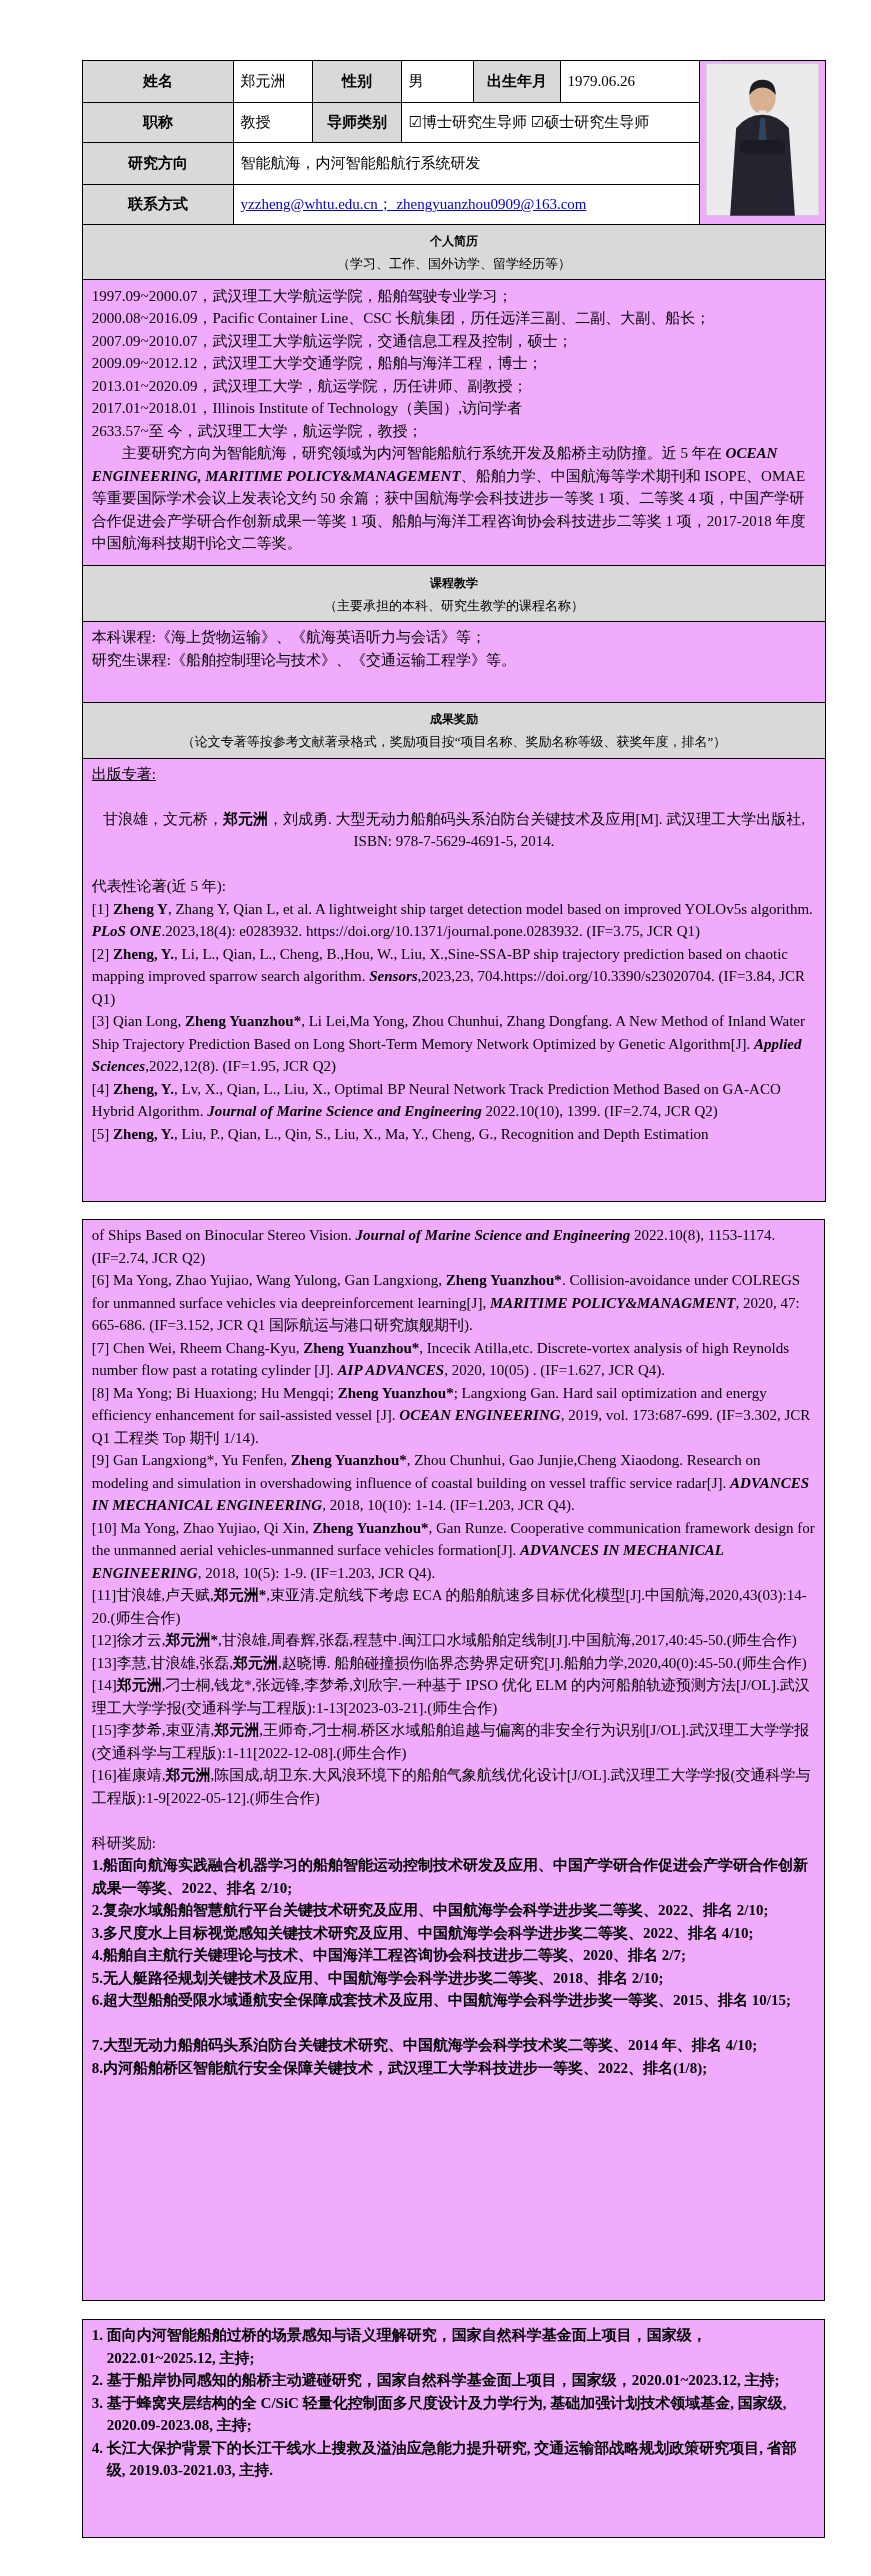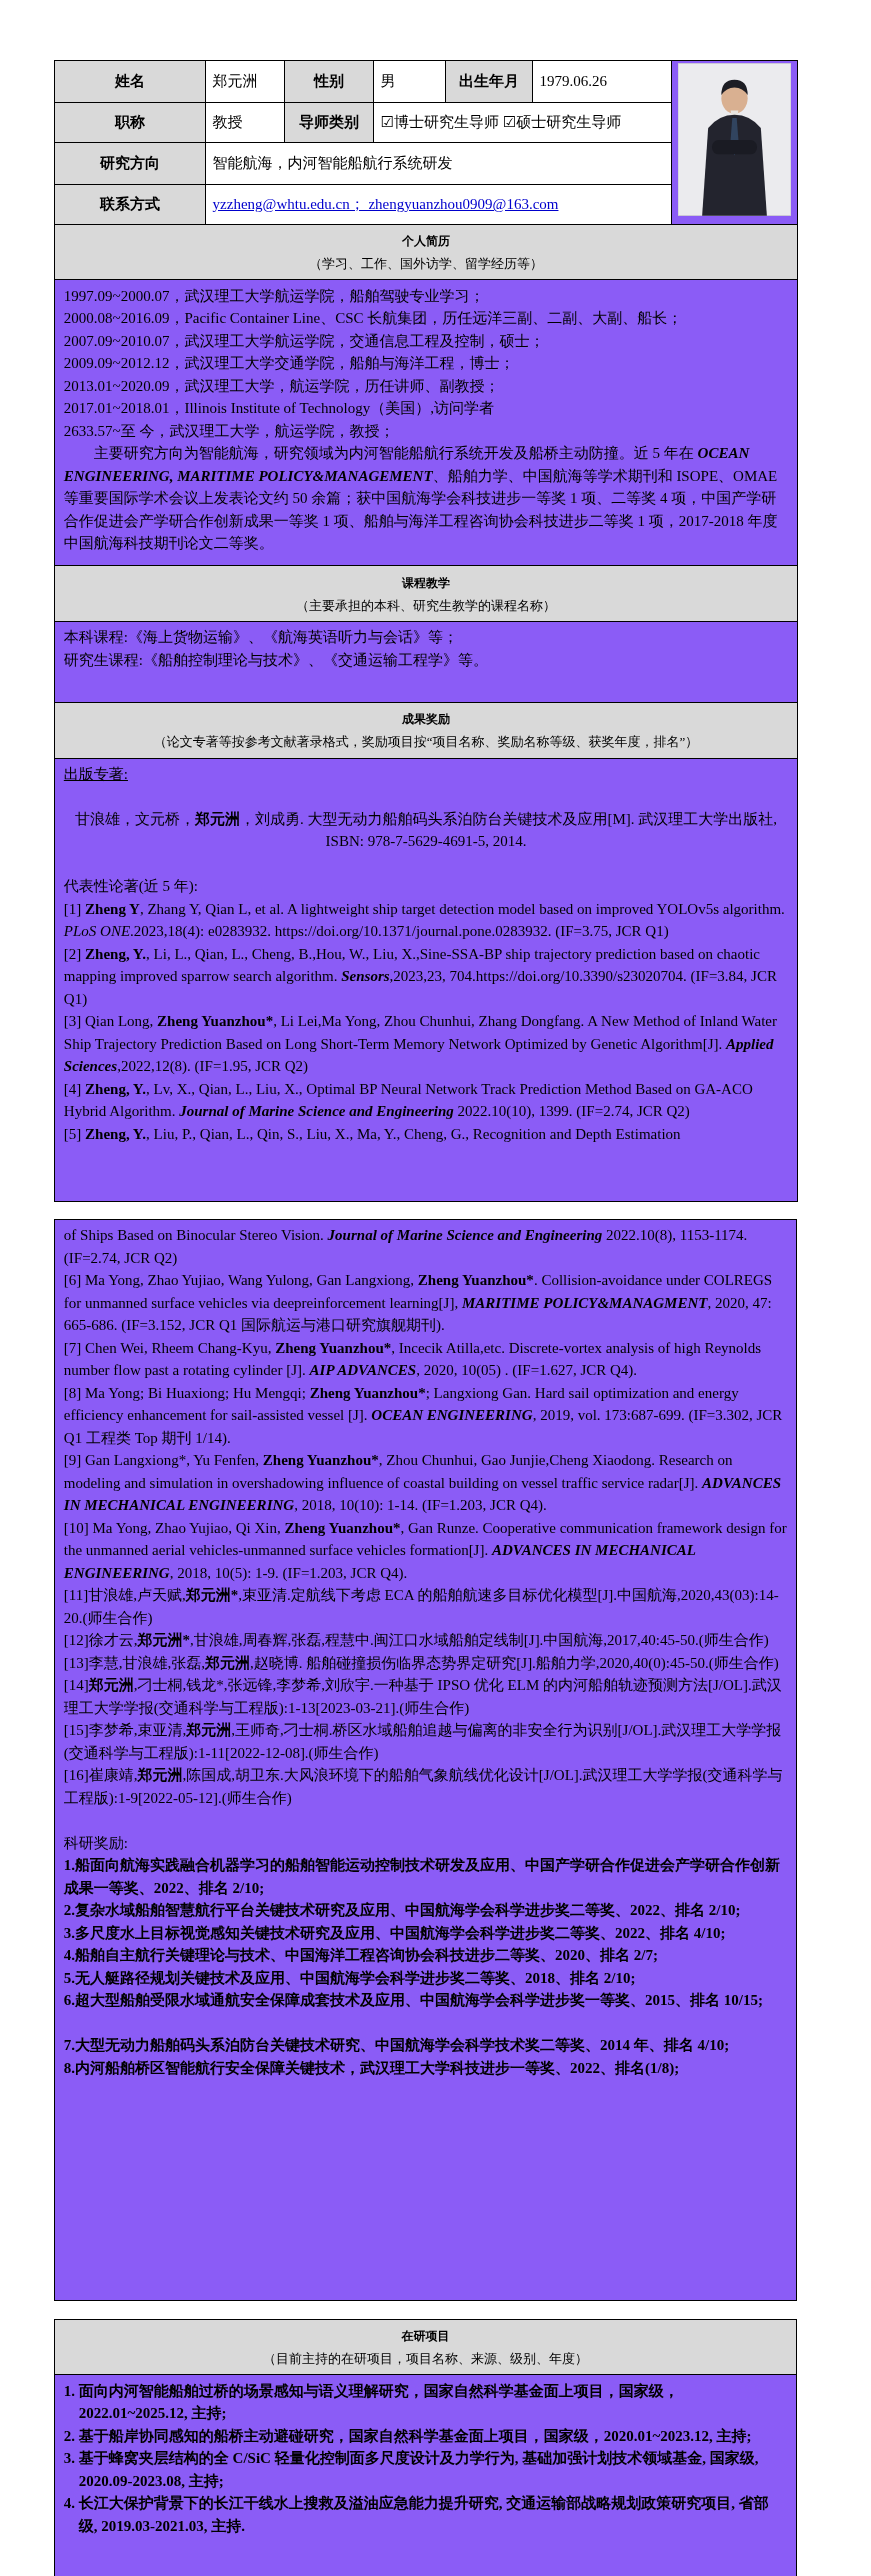--- a/index.html
+++ b/index.html
@@ -1,18 +1,18 @@
 <!DOCTYPE html>
 <html style="font-size:8.8px"><head>
 <meta charset="utf-8">
 <style>
   html,body{margin:0;padding:0;background:#ffffff;}
   body{width:871px;min-height:2576px;font-family:"Liberation Serif","DejaVu Serif",serif;color:#000;}
   .doc{padding:60px 0 49px 54px;width:743px;}
-  table{border-collapse:collapse;table-layout:fixed;width:743px;background:#8b5cf6;}
+  table{border-collapse:collapse;table-layout:fixed;width:743px;background:#f0abfc;margin-left:28px;}
   td{border:1.1px solid #000;font-size:15px;line-height:22.5px;vertical-align:middle;padding:2.2px 6.6px;word-break:break-word;}
   td.lab{background:#d9d9d9;text-align:center;font-weight:bold;padding:2.2px 2.2px;}
   td.val{background:#fff;text-align:left;}
   td.sec{background:#d9d9d9;text-align:center;padding:4.4px 5.5px;}
   .sec .t{font-weight:bold;font-size:12px;line-height:24px;}
   .sec .s{font-size:13px;line-height:22px;}
   td.content{vertical-align:top;padding:4.4px 8.8px;}
   .content p{margin:0;min-height:22.5px;}
   .blank{min-height:22.5px;}
   a.mail{color:#0000cc;text-decoration:underline;}
@@ -120,21 +120,21 @@
         <div class="t">成果奖励</div>
         <div class="s">（论文专著等按参考文献著录格式，奖励项目按“项目名称、奖励名称等级、获奖年度，排名”）</div>
       </td>
     </tr>
     <tr>
       <td class="content" colspan="7" style="height:434px">
         <p class="mono-label">出版专著:</p>
         <p class="mbot"><span>甘浪雄，文元桥，</span><span style="font-weight: bold;">郑元洲</span><span>，刘成勇. 大型无动力船舶码头系泊防台关键技术及应用[M]. 武汉理工大学出版社, ISBN: 978-7-5629-4691-5, 2014.</span></p>
         <p class="papers-label">代表性论著(近 5 年):</p>
         <div>
-              <p><span>[1] </span><span style="font-weight: bold;">Zheng Y</span><span>, Zhang Y, Qian L, et al. A lightweight ship target detection model based on improved YOLOv5s algorithm. </span><span style="font-weight: normal; font-style: italic;">PLoS ONE</span><span>.2023,18(4): e0283932. https://doi.org/10.1371/journal.pone.0283932. (IF=3.75, JCR Q1)</span></p>
+              <p><span>[1] </span><span style="font-weight: bold;">Zheng Y</span><span>, Zhang Y, Qian L, et al. A lightweight ship target detection model based on improved YOLOv5s algorithm. </span><span style="font-weight: bold; font-style: italic;">PLoS ONE</span><span>.2023,18(4): e0283932. https://doi.org/10.1371/journal.pone.0283932. (IF=3.75, JCR Q1)</span></p>
               <p><span>[2] </span><span style="font-weight: bold;">Zheng, Y.</span><span>, Li, L., Qian, L., Cheng, B.,Hou, W., Liu, X.,Sine-SSA-BP ship trajectory prediction based on chaotic mapping improved sparrow search algorithm. </span><span style="font-weight: bold; font-style: italic;">Sensors</span><span>,2023,23, 704.https://doi.org/10.3390/s23020704. (IF=3.84, JCR Q1)</span></p>
               <p><span>[3] Qian Long, </span><span style="font-weight: bold;">Zheng Yuanzhou*</span><span>, Li Lei,Ma Yong, Zhou Chunhui, Zhang Dongfang. A New Method of Inland Water Ship Trajectory Prediction Based on Long Short-Term Memory Network Optimized by Genetic Algorithm[J]. </span><span style="font-weight: bold; font-style: italic;">Applied Sciences</span><span>,2022,12(8). (IF=1.95, JCR Q2)</span></p>
               <p><span>[4] </span><span style="font-weight: bold;">Zheng, Y.</span><span>, Lv, X., Qian, L., Liu, X., Optimal BP Neural Network Track Prediction Method Based on GA-ACO Hybrid Algorithm. </span><span style="font-weight: bold; font-style: italic;">Journal of Marine Science and Engineering</span><span> 2022.10(10), 1399. (IF=2.74, JCR Q2)</span></p>
               <p><span>[5] </span><span style="font-weight: bold;">Zheng, Y.</span><span>, Liu, P., Qian, L., Qin, S., Liu, X., Ma, Y., Cheng, G., Recognition and Depth Estimation</span></p>
             </div>
       </td>
     </tr>
   </tbody>
     </table>
 
@@ -169,26 +169,20 @@
               <p>7.大型无动力船舶码头系泊防台关键技术研究、中国航海学会科学技术奖二等奖、2014 年、排名 4/10;</p>
               <p>8.内河船舶桥区智能航行安全保障关键技术，武汉理工大学科技进步一等奖、2022、排名(1/8);</p>
             </div>
       </td>
     </tr>
   </tbody>
     </table>
 
   <table class="gap3">
     <tbody>
-        <tr>
-      <td class="sec">
-        <div class="t">在研项目</div>
-        <div class="s">（目前主持的在研项目，项目名称、来源、级别、年度）</div>
-      </td>
-    </tr>
     <tr>
       <td class="content" style="height:209px">
         <div class="bold hang">
               <p>1. 面向内河智能船舶过桥的场景感知与语义理解研究，国家自然科学基金面上项目，国家级，2022.01~2025.12, 主持;</p>
               <p>2. 基于船岸协同感知的船桥主动避碰研究，国家自然科学基金面上项目，国家级，2020.01~2023.12, 主持;</p>
               <p>3. 基于蜂窝夹层结构的全 C/SiC 轻量化控制面多尺度设计及力学行为, 基础加强计划技术领域基金, 国家级, 2020.09-2023.08, 主持;</p>
               <p>4. 长江大保护背景下的长江干线水上搜救及溢油应急能力提升研究, 交通运输部战略规划政策研究项目, 省部级, 2019.03-2021.03, 主持.</p>
             </div>
       </td>
     </tr>

